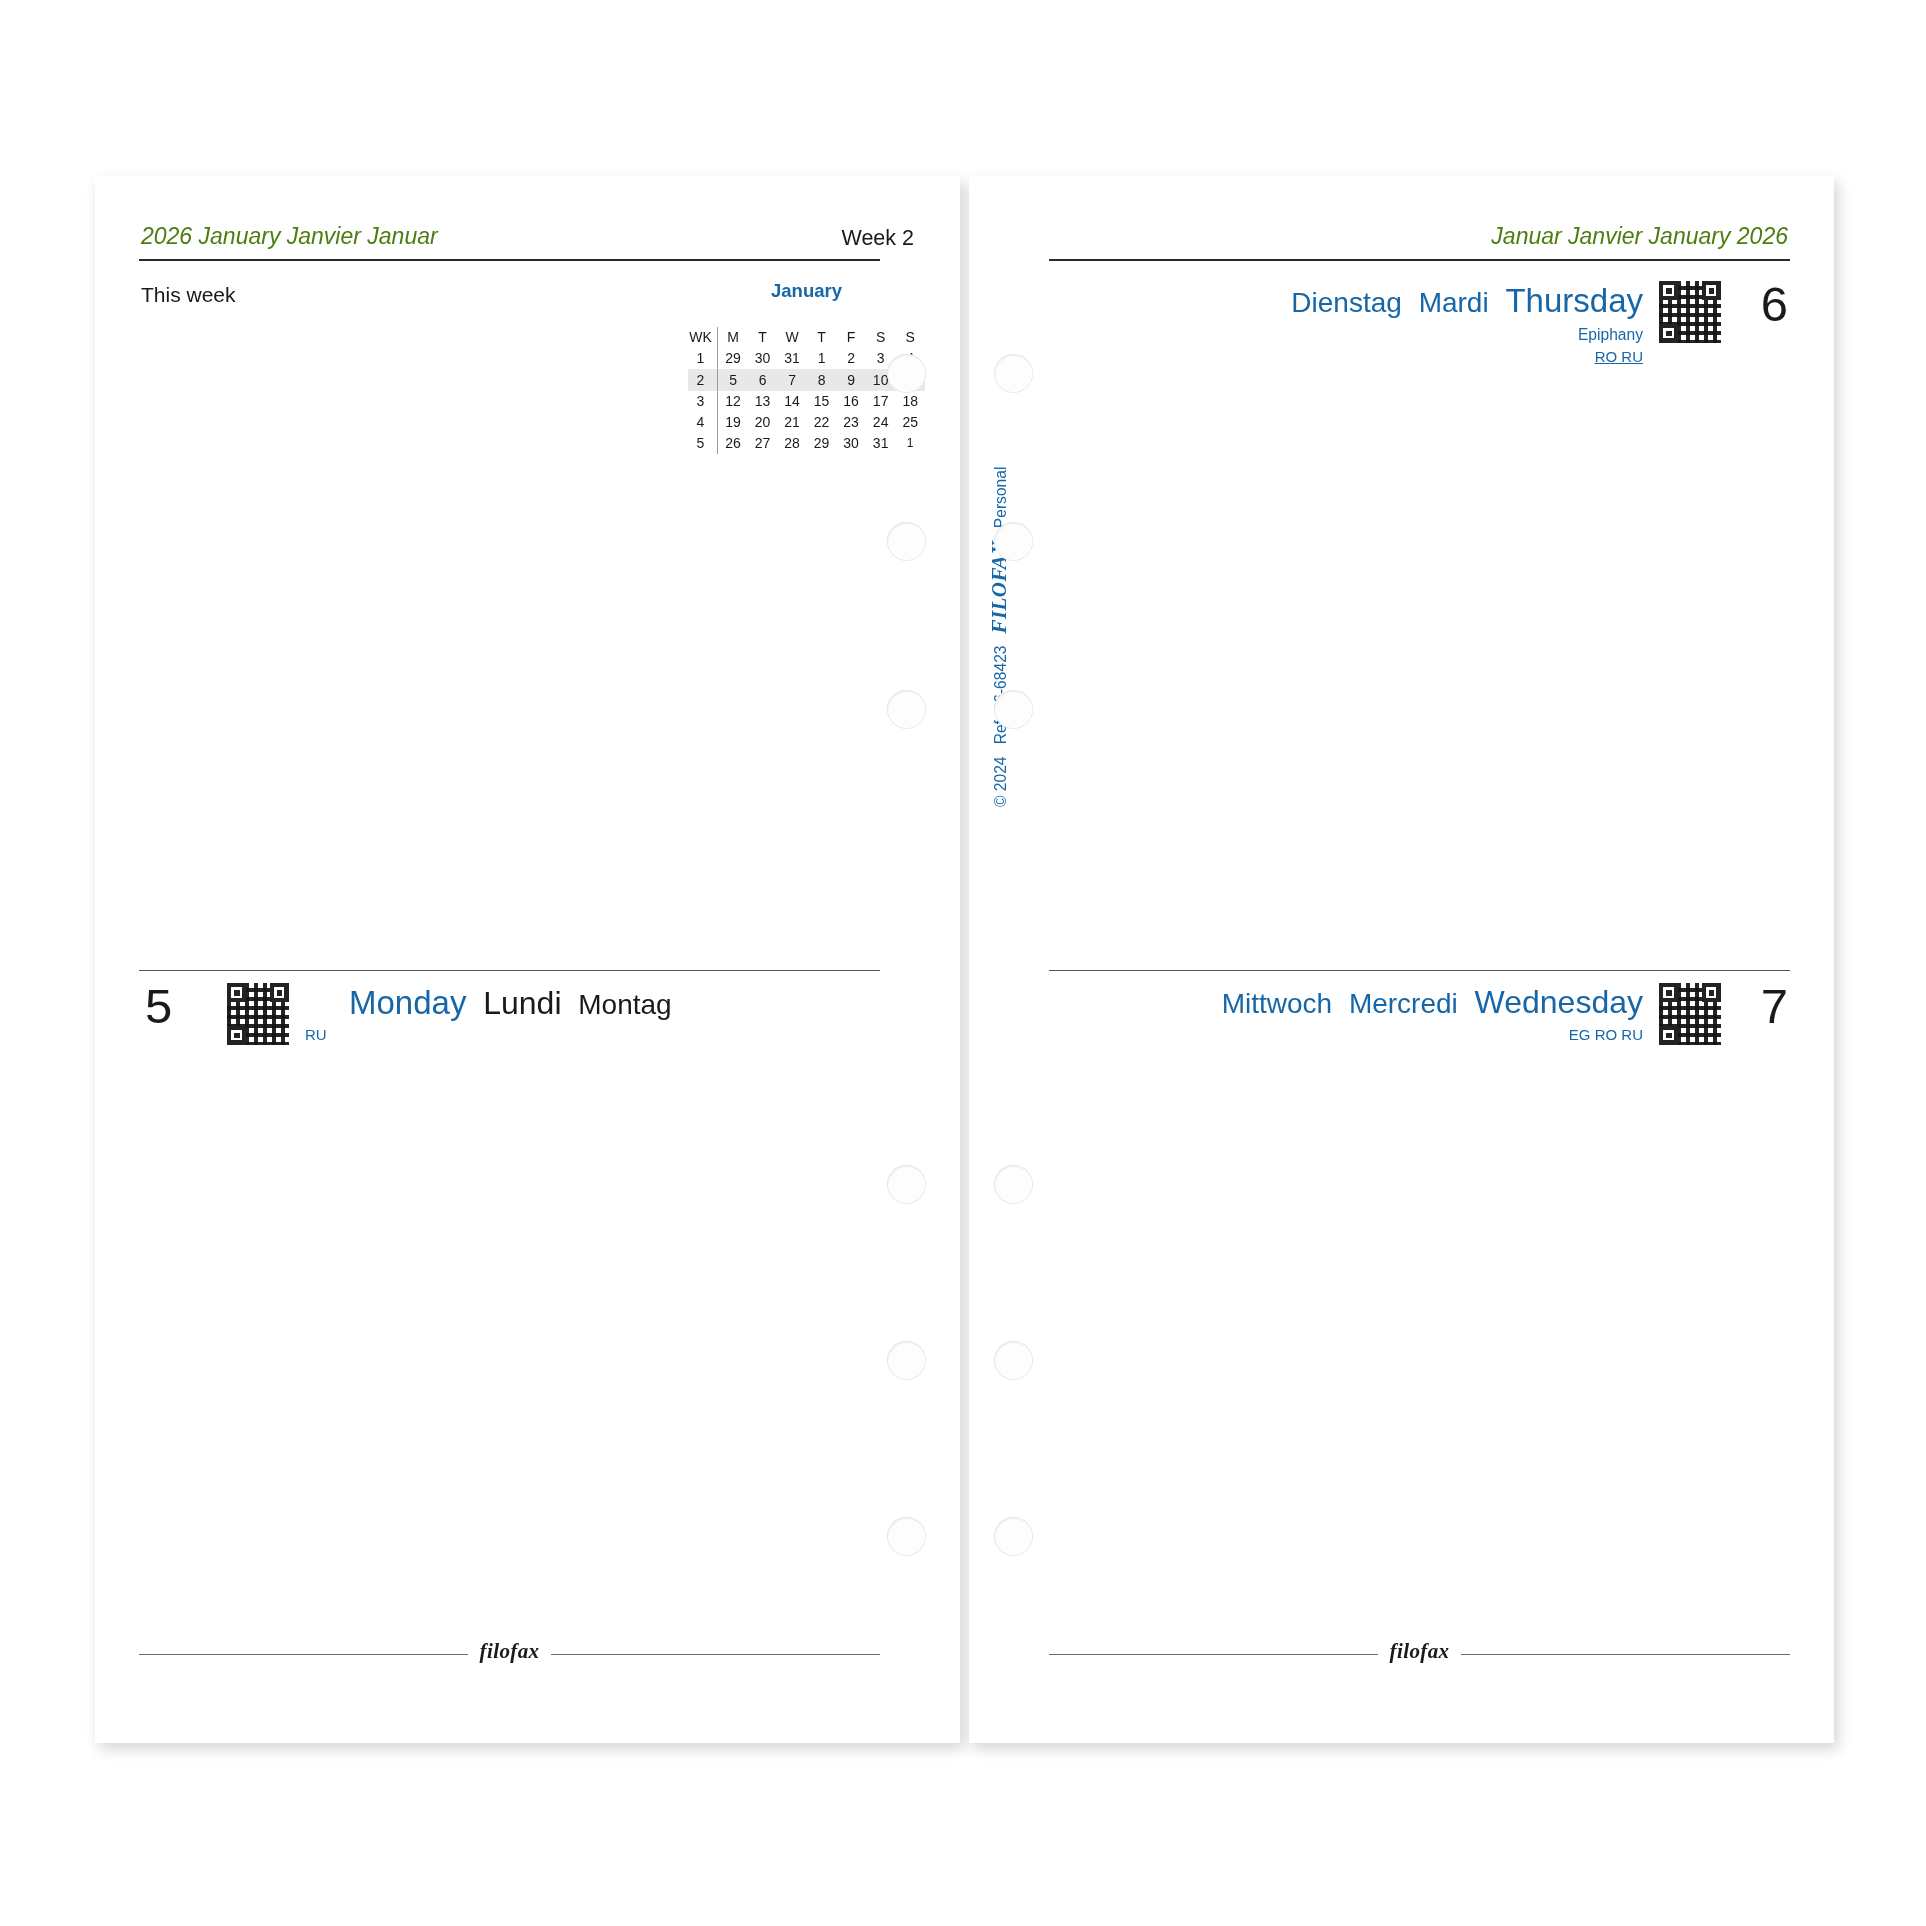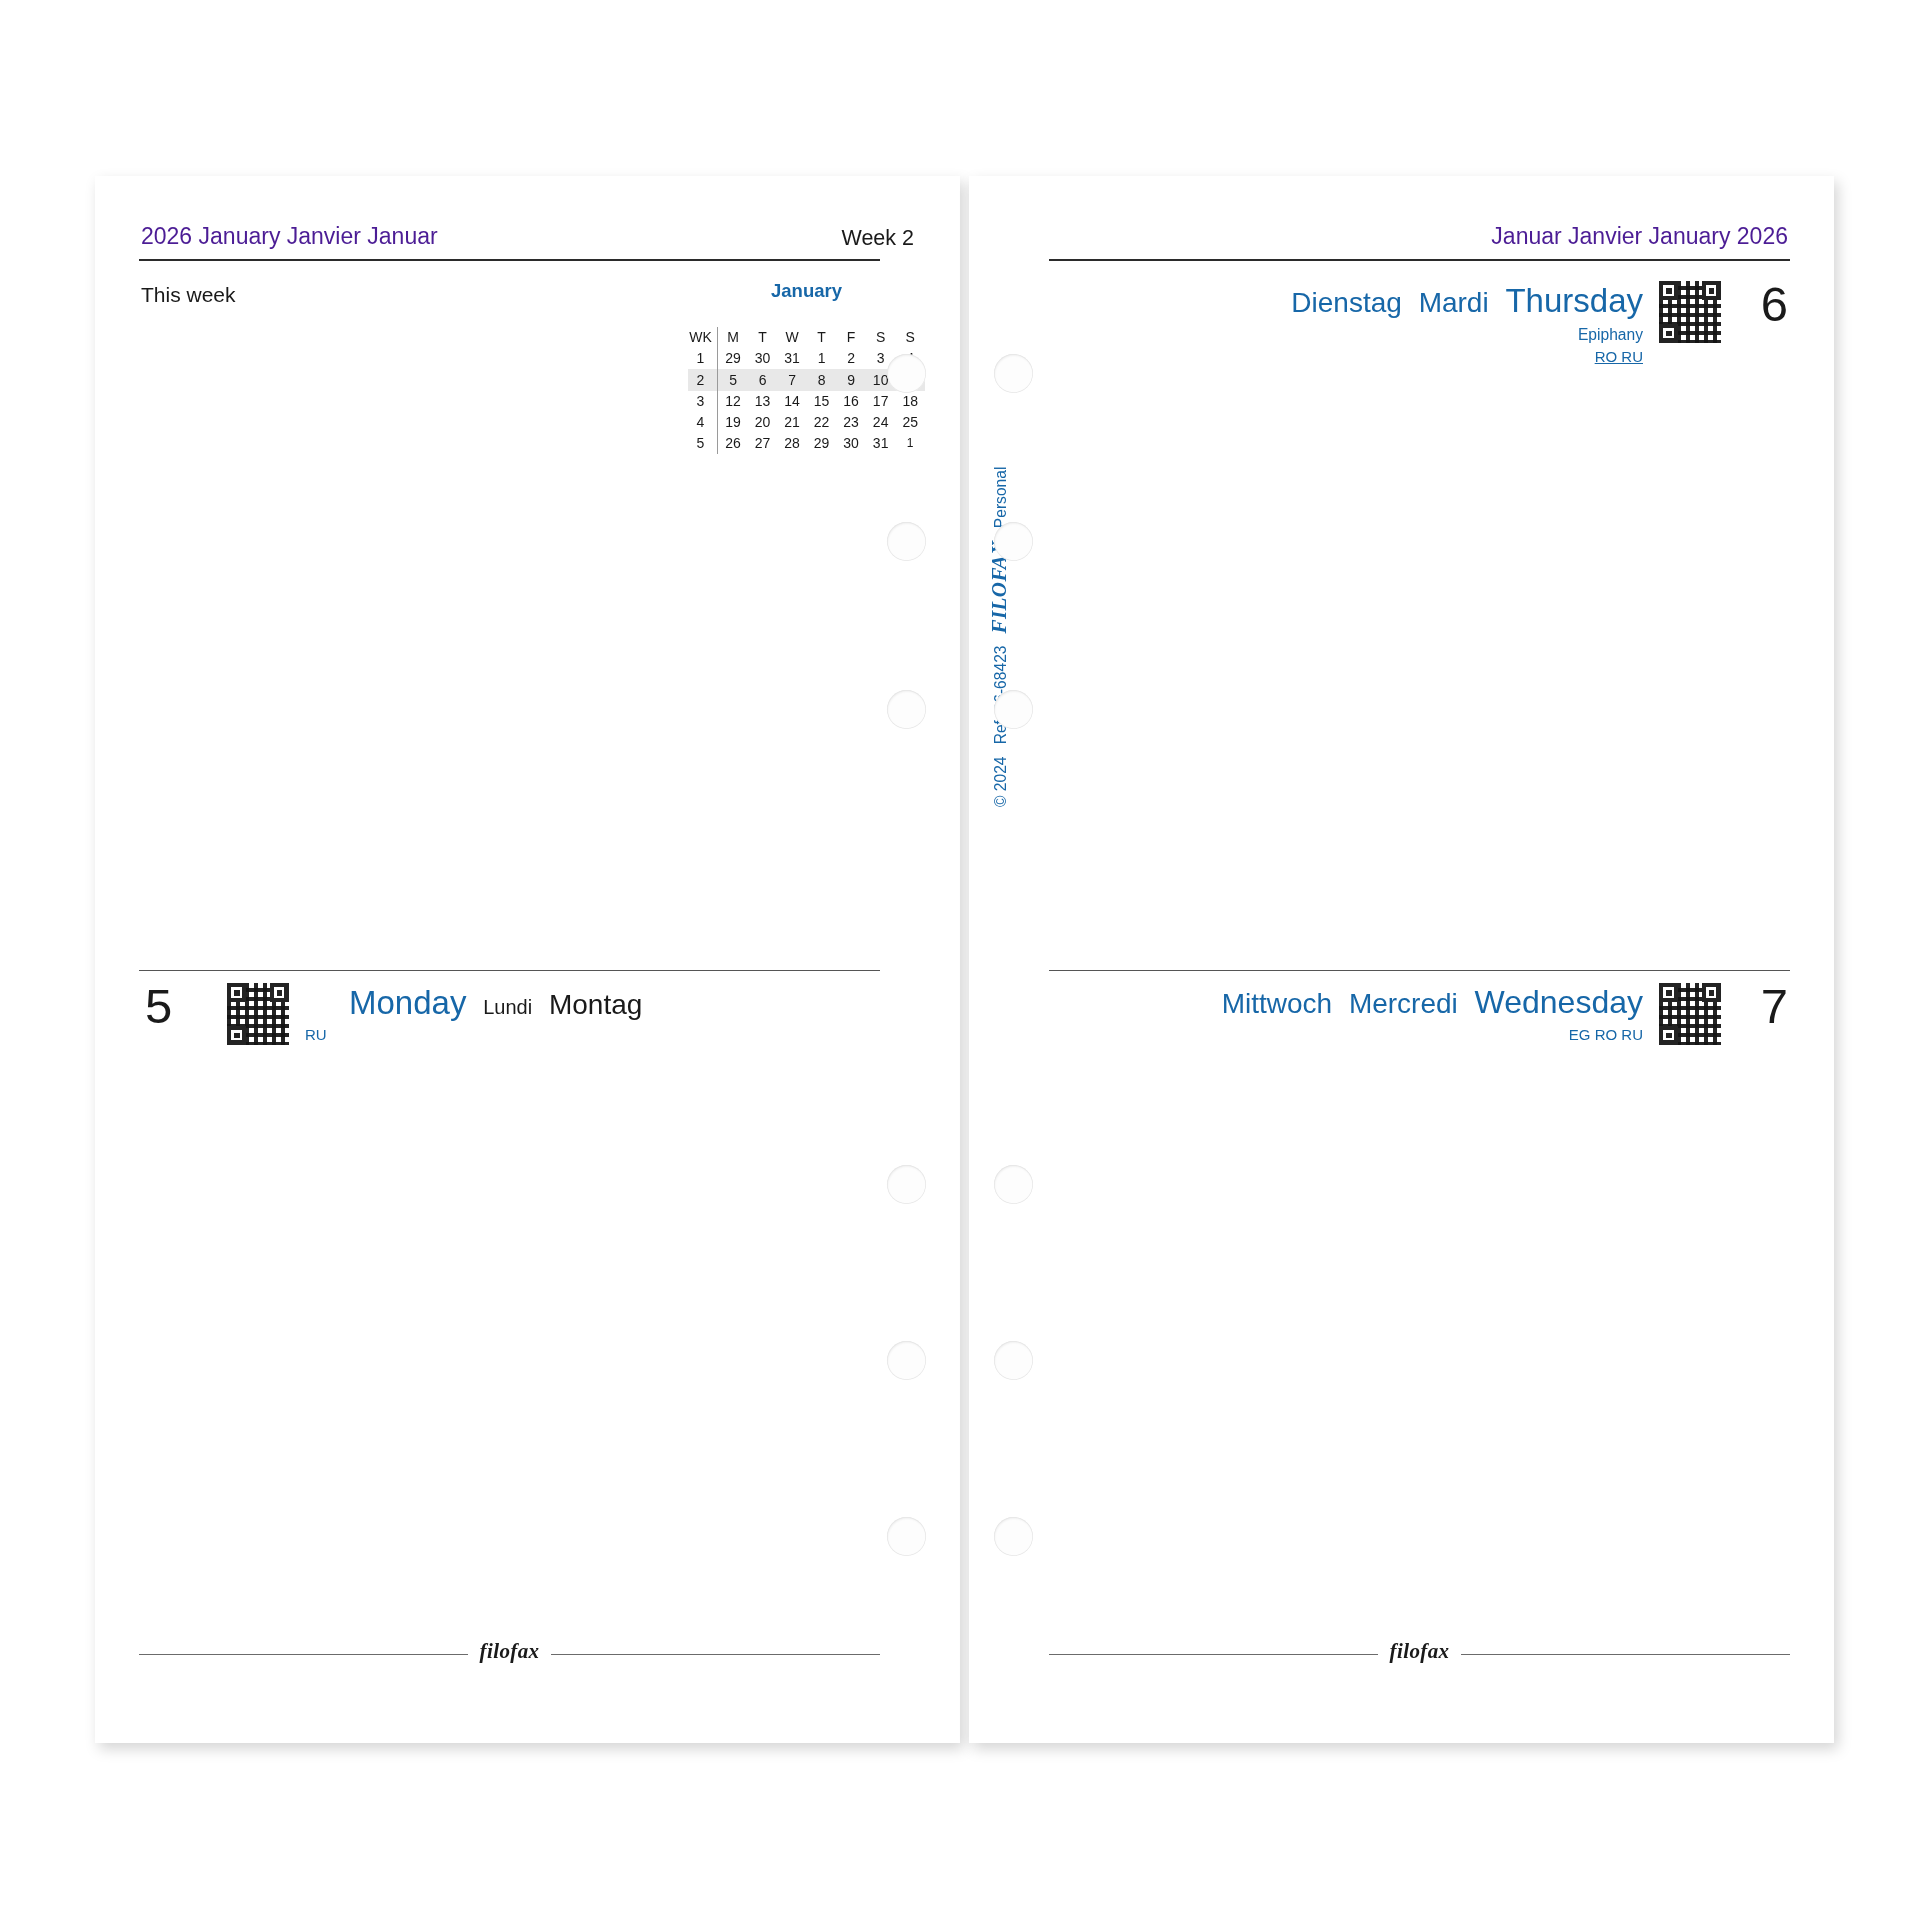--- a/index.html
+++ b/index.html
@@ -42,23 +42,24 @@
   .rule {
     position: absolute;
     height: 1.5px;
     background: #2b2b2b;
   }
   .rule.thin { height: 0.7px; background: #555; }
 
   .hdr-text {
     position: absolute;
     font-size: 23px;
-    color: #4c1d95;
+    color: #4d7c0f;
     white-space: nowrap;
     font-weight: 400;
+    font-style: italic;
   }
   .hdr-week {
     position: absolute;
     font-size: 21.5px;
     color: #1a1a1a;
     white-space: nowrap;
   }
   .thisweek {
     position: absolute;
     font-size: 21px;
@@ -281,21 +282,21 @@
       <div class="qb" style="left:43px;top:0;width:19px;height:19px;"></div>
       <div class="qb" style="left:47px;top:4.4px;width:10.4px;height:10.4px;background:#fff;"></div>
       <div class="qb" style="left:50px;top:7.4px;width:5.2px;height:5.2px;"></div>
       <div class="qb" style="left:0;top:43px;width:19px;height:19px;"></div>
       <div class="qb" style="left:4.4px;top:47px;width:10.4px;height:10.4px;background:#fff;"></div>
       <div class="qb" style="left:7.4px;top:50px;width:5.2px;height:5.2px;"></div>
     </div>
 
     <div class="dayname" style="left:210px; top:810px;">
       <span class="en-strong" style="font-size:33px;">Monday</span>
-      <span class="other" style="font-size: 20px; margin-left: 9px;">Lundi</span>
+      <span class="other" style="font-size: 32px; margin-left: 9px;">Lundi</span>
       <span class="other" style="font-size: 28px; margin-left: 9px;">Montag</span>
     </div>
     <div class="sub" style="left:210px; top:850px;">RU</div>
 
     <div class="footer" style="left:44px; top:1463px; width:741px;">
       <div class="line" style="left:0; width:741px;"></div>
       <div class="logo">filofax</div>
     </div>
   </div>
 

